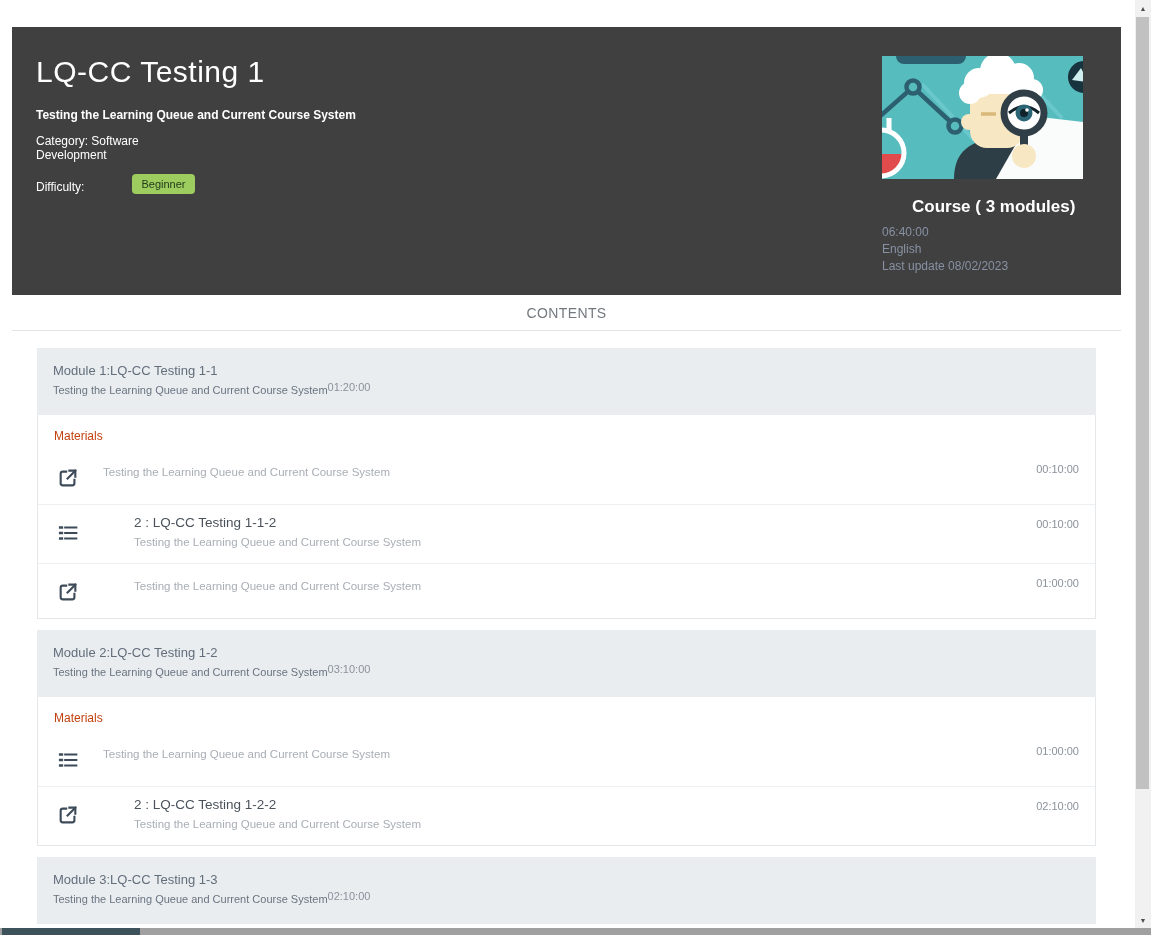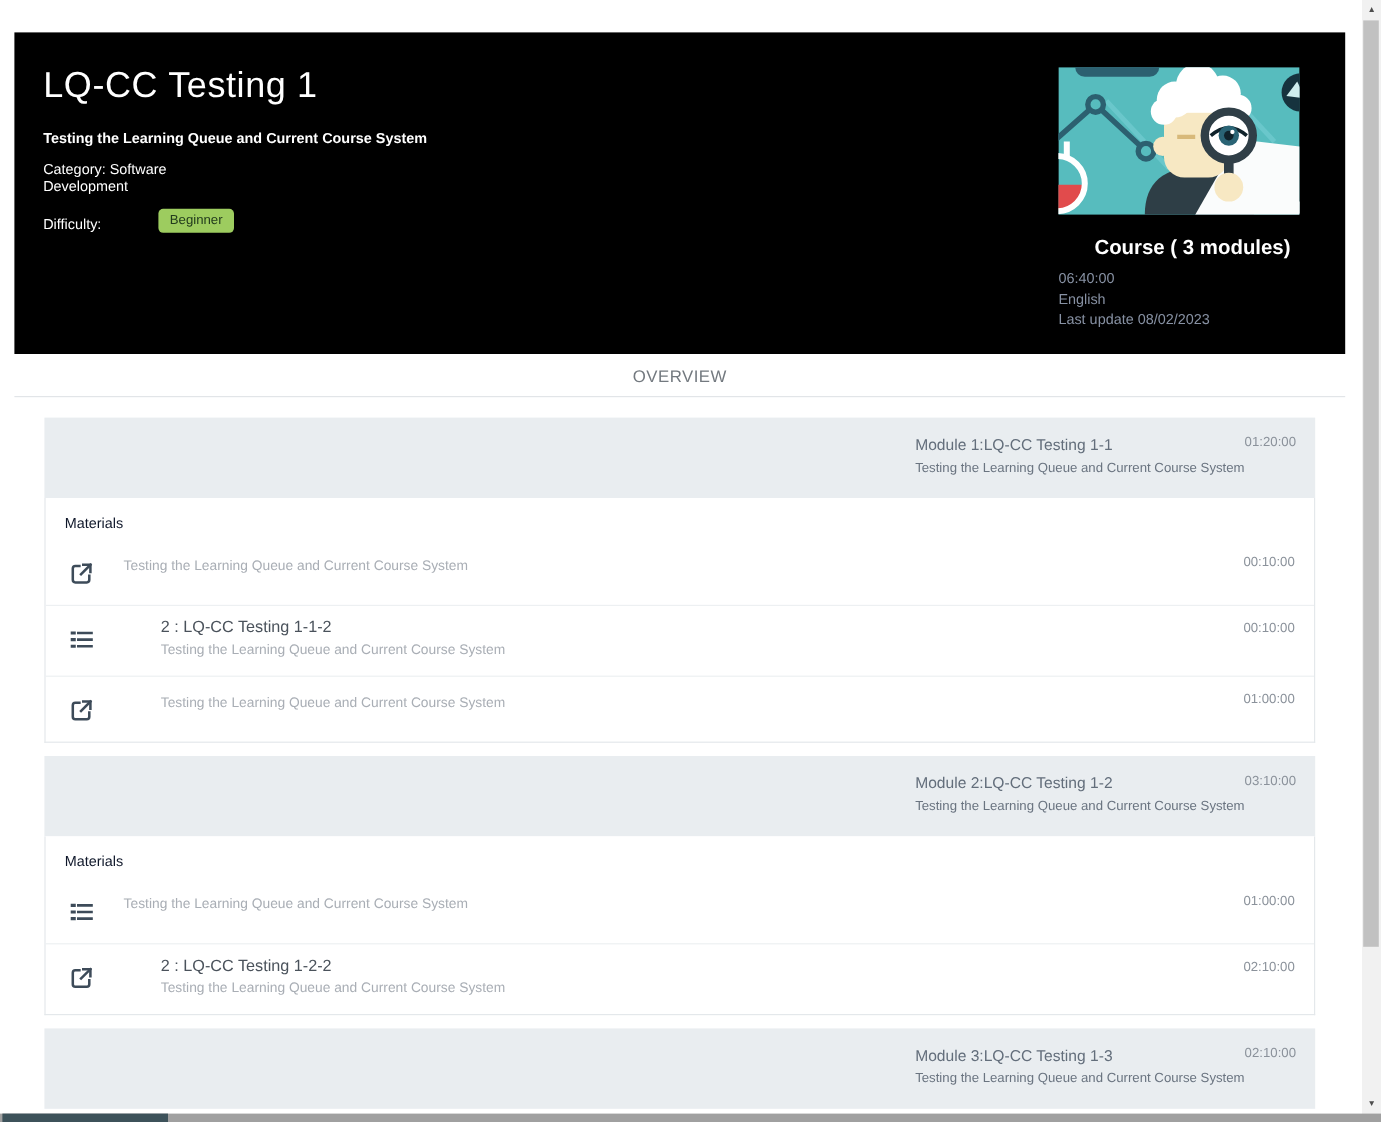--- a/index.html
+++ b/index.html
@@ -4,21 +4,21 @@
 <style>
   * { box-sizing: border-box; }
   html,body { margin:0; padding:0; }
   body {
     width:1151px; height:935px; overflow:hidden; position:relative;
     background:#ffffff; font-family:"Liberation Sans","DejaVu Sans",sans-serif;
   }
   .card { position:absolute; left:12px; top:27px; width:1109px; }
 
   
-  .hero { position:relative; background:#000000; height:268px; color:#fff; }
+  .hero { position:relative; background:#404040; height:268px; color:#fff; }
   .hero-title { position:absolute; left:24px; top:28px; font-size:30px; font-weight:400; letter-spacing:0.5px; }
   .hero-sub { position:absolute; left:24px; top:81px; font-size:12px; font-weight:700; }
   .hero-cat { position:absolute; left:24px; top:107px; font-size:12px; width:135px; line-height:14px; }
   .hero-diff { position:absolute; left:24px; top:147px; display:flex; align-items:center; }
   .hero-diff-label { font-size:12px; padding-top:5px; }
   .badge { margin-left:48px; background:#9dcc5f; color:#233c1d; font-size:11px; padding:4px 9px; border-radius:4px; }
   .hero-right { position:absolute; left:870px; top:29px; width:201px; }
   .hero-img { display:block; width:201px; height:123px; }
   .hero-course { font-size:17px; font-weight:700; margin-top:18px;margin-left:30px; }
   .hero-meta { margin-top:7px; color:#8791a3; font-size:12px; line-height:17px; }
@@ -26,26 +26,26 @@
   
   .tabs { display:flex; height:36px; background:#fff; }
   .tab { flex:1; display:flex; align-items:center; justify-content:center;
          font-size:14px; color:#73797f; border-bottom:1px solid #e2e5e8; cursor:pointer; letter-spacing:0.4px; }
   .tab.active { color:#343a40; border-bottom:3px solid #343a40; }
 
   
   .content { padding:17px 25px 0 25px; }
   .module { margin-bottom:11px; }
   .module-header { background:#e9edf0; padding:15px 16px 19px 16px; display:flex;
-                   justify-content:flex-end; align-items:flex-start; cursor:pointer; }
+                   justify-content:flex-start; align-items:flex-start; cursor:pointer; }
   .module-title { font-size:13px; color:#636e7b; }
   .module-sub { font-size:11px; color:#6a7480; margin-top:6px; }
-  .module-time { font-size:11px; color:#8b929b; margin-top:0; white-space:nowrap; }
+  .module-time { font-size:11px; color:#8b929b; margin-top:18px; white-space:nowrap; }
   .materials { background:#fff; border:1px solid #e4e8eb; border-top:none; }
-  .materials-label { padding:14px 16px 7px 16px; font-size:12px; color:#0f172a; }
+  .materials-label { padding:14px 16px 7px 16px; font-size:12px; color:#c2410c; }
   .mat-row { display:flex; align-items:flex-start; padding:10px 16px 15px 16px; cursor:pointer; }
   .mat-row + .mat-row { border-top:1px solid #edf0f2;gap:31px; }
   .mat-icon { width:22px; height:22px; flex:0 0 auto; margin:7px 24px 0 3px; }
   .mat-title { font-size:13.5px; color:#4a525b; }
   .mat-sub { font-size:11.5px; color:#a9aeb5; margin-top:6px; }
   .mat-time { margin-left:auto; font-size:11px; color:#8b929b; margin-top:3px; white-space:nowrap; }
 
   
   .vscroll { position:absolute; right:0; top:0; width:16px; height:929px; background:#f1f1f1; z-index:20; }
   .vs-arrow { position:absolute; left:0; width:16px; height:17px; display:flex; align-items:center;
@@ -123,21 +123,21 @@
       <div class="hero-course">Course ( 3 modules)</div>
       <div class="hero-meta">
         <div>06:40:00</div>
         <div>English</div>
         <div>Last update 08/02/2023</div>
       </div>
     </div>
   </div>
 
   <div class="tabs">
-    <div class="tab">OVERVIEW</div>
+    <div class="tab">CONTENTS</div>
   </div>
 
   <div class="content">
     <div id="module-list">
         <section class="module">
     <div class="module-header">
       <div>
         <div class="module-title">Module 1:LQ-CC Testing 1-1</div>
         <div class="module-sub">Testing the Learning Queue and Current Course System</div>
       </div>

